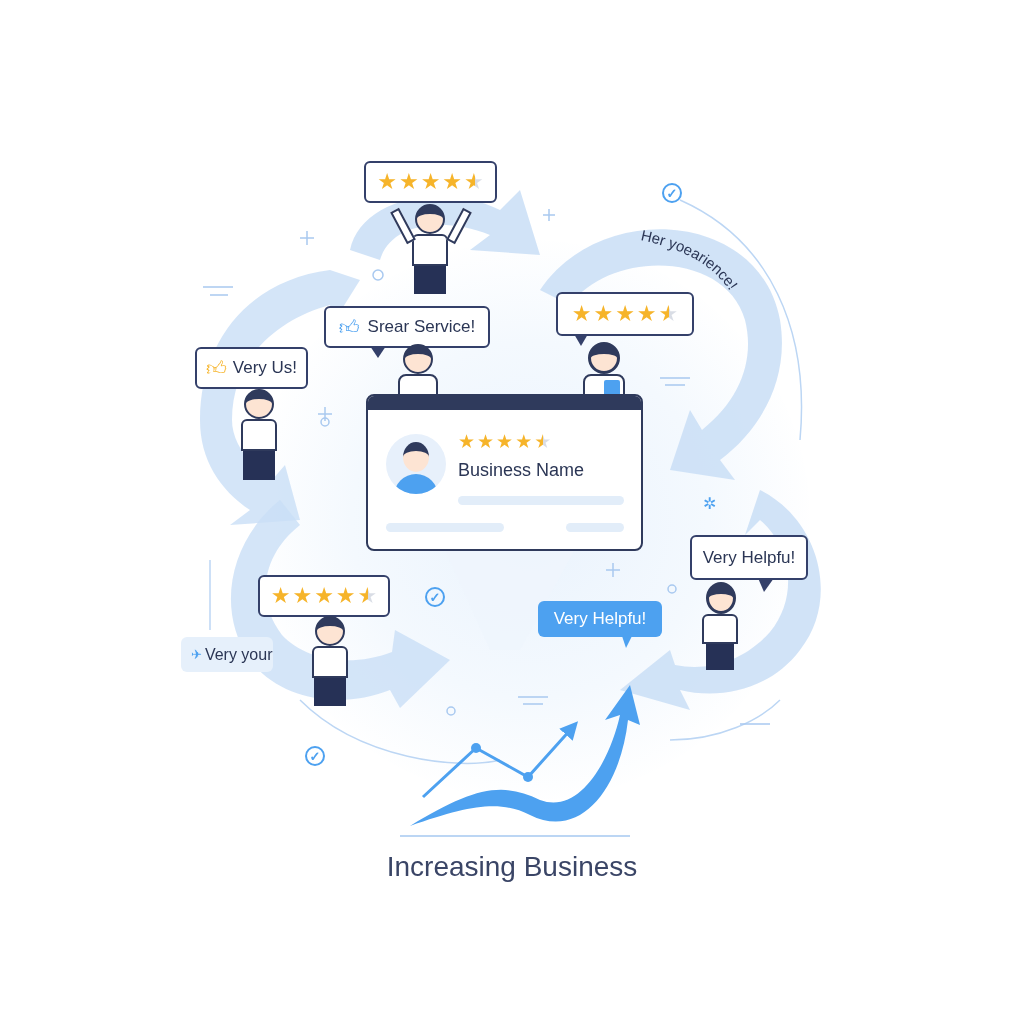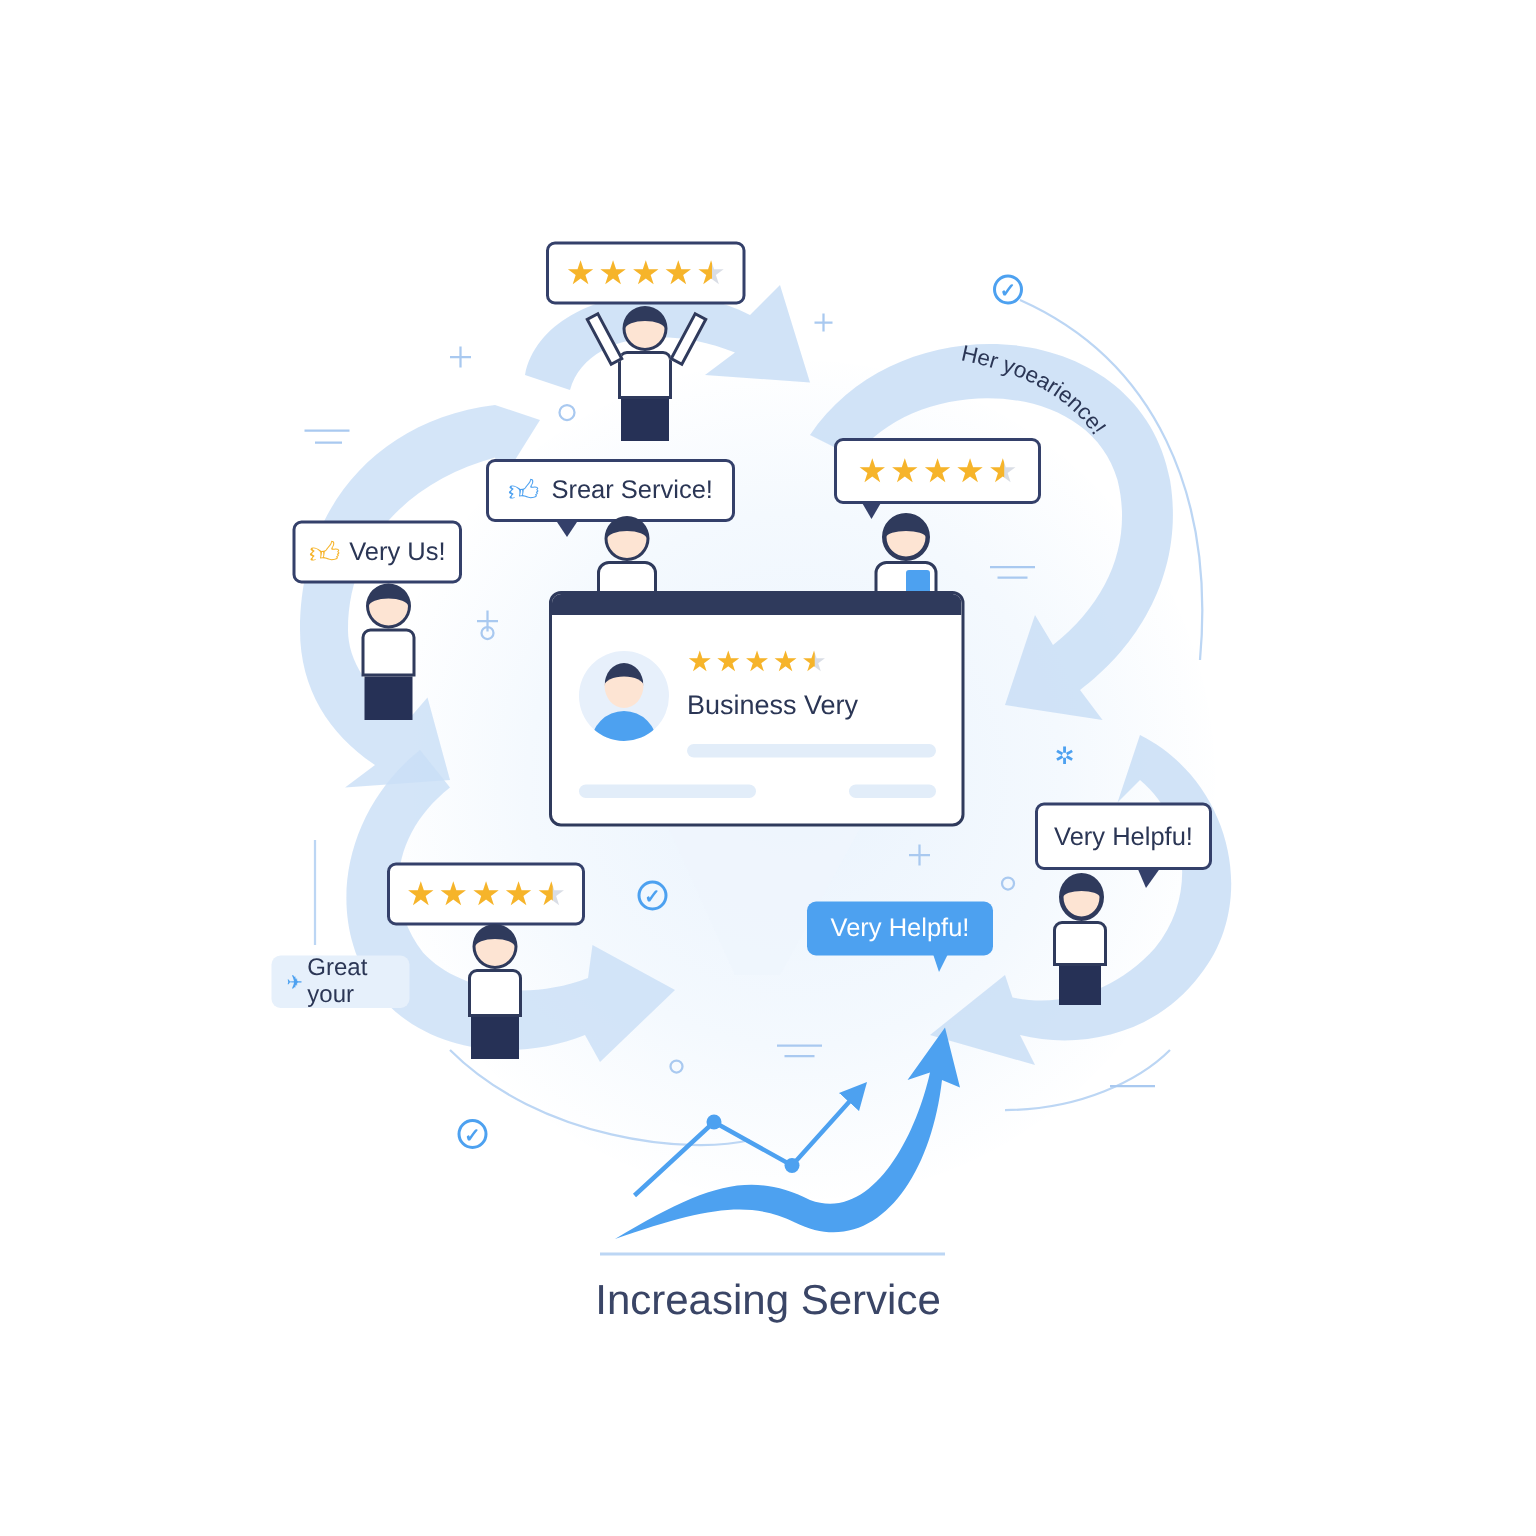--- a/index.html
+++ b/index.html
@@ -129,21 +129,21 @@
 </div>
 <div class="tail" style="left:758px;top:578px;border-left:6px solid transparent;border-right:10px solid transparent;border-top:14px solid #34406a;"></div>
 
 <div class="blue-bubble">
   <span>Very Helpfu!</span>
 </div>
 <div class="tail" style="left:622px;top:636px;border-left:4px solid transparent;border-right:6px solid transparent;border-top:12px solid #4da1f0;"></div>
 
 <div class="share-tag">
   <span style="color:#4da1f0;font-size:13px;margin-right:3px;">✈</span>
-  <span class="t">Great your</span>
+  <span class="t">Very your</span>
 </div>
 
 <div class="person" style="left:398px;top:200px;width:64px;height:94px;">
   <div style="position:absolute;left:17px;top:4px;width:30px;height:30px;border-radius:50%;background:#fde4d3;border:2px solid #2f3a5c;box-sizing:border-box;border-top:10px solid #2f3a5c;"></div>
   <div style="position:absolute;left:14px;top:34px;width:36px;height:32px;background:#fff;border:2px solid #2f3a5c;box-sizing:border-box;border-radius:6px 6px 0 0;"></div>
   <div style="position:absolute;left:16px;top:66px;width:32px;height:28px;background:#263156;"></div>
   <div style="position:absolute;left:0;top:8px;width:6px;height:32px;background:#fff;border:2px solid #2f3a5c;transform:rotate(-28deg);"></div>
   <div style="position:absolute;left:56px;top:8px;width:6px;height:32px;background:#fff;border:2px solid #2f3a5c;transform:rotate(28deg);"></div>
 </div>
 
@@ -182,19 +182,19 @@
     <div style="position:absolute;left:17px;top:8px;width:26px;height:30px;border-radius:50%;background:#fde4d3;border-top:9px solid #2f3a5c;box-sizing:border-box;"></div>
     <div style="position:absolute;left:8px;top:40px;width:44px;height:26px;border-radius:22px 22px 0 0;background:#4da1f0;"></div>
   </div>
   <div class="stars card-stars">
     <span class="star">★</span>
     <span class="star">★</span>
     <span class="star">★</span>
     <span class="star">★</span>
     <span class="star half">★</span>
   </div>
-  <div class="card-title">Business Very</div>
+  <div class="card-title">Business Name</div>
   <div class="bar" style="left:90px;top:100px;width:166px;"></div>
   <div class="bar" style="left:18px;top:127px;width:118px;"></div>
   <div class="bar" style="left:198px;top:127px;width:58px;"></div>
 </div>
 
-<div class="footer-title">Increasing Service</div>
+<div class="footer-title">Increasing Business</div>
 
 </body></html>

